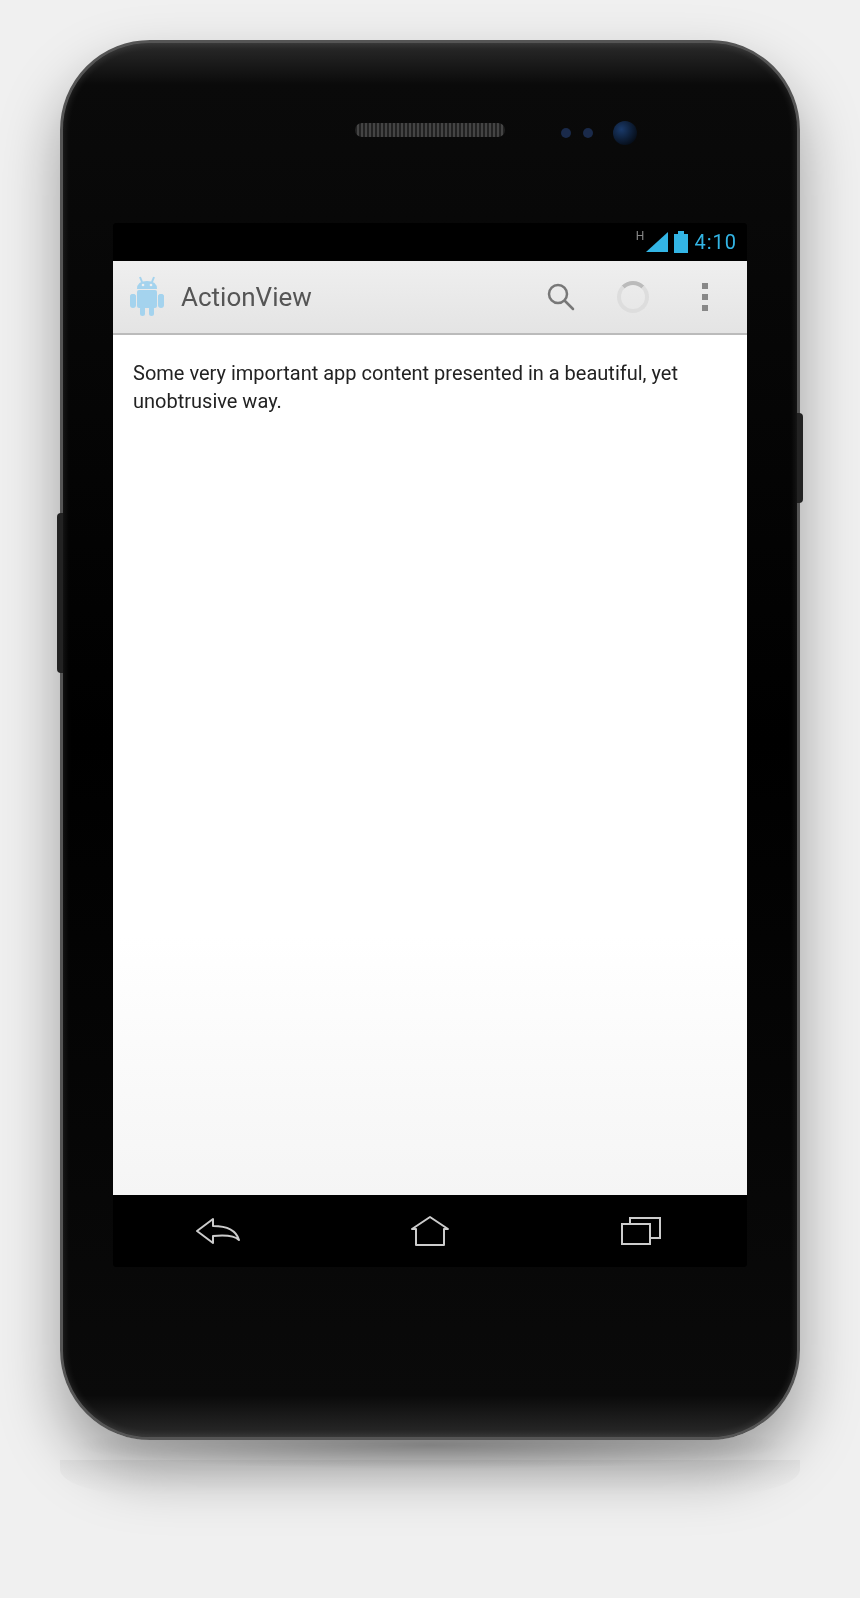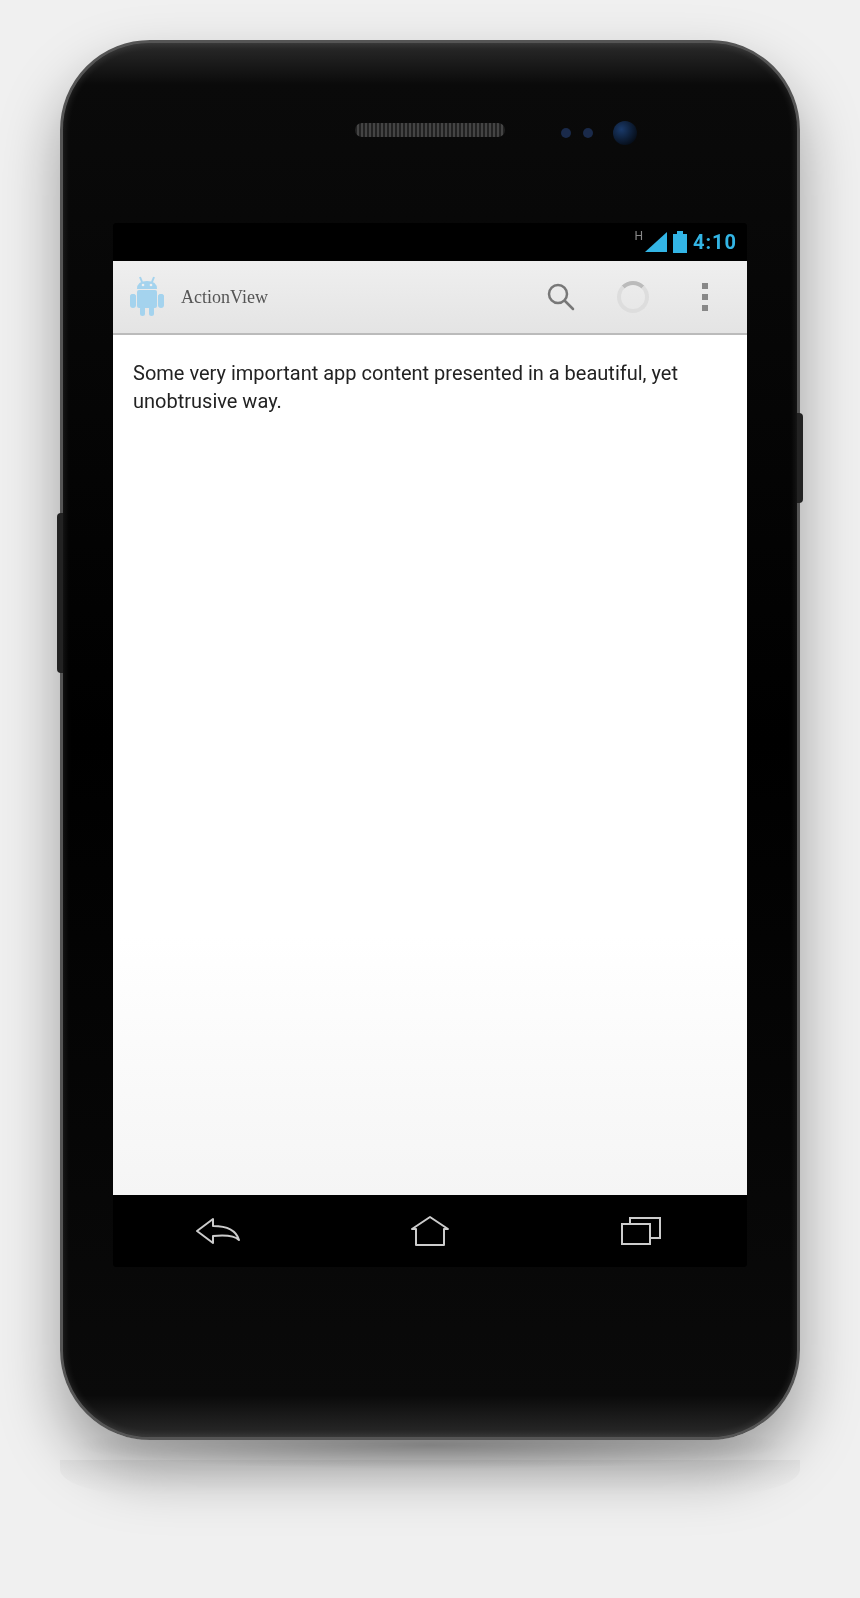--- a/index.html
+++ b/index.html
@@ -58,32 +58,32 @@
       display: flex;
       justify-content: flex-end;
       align-items: center;
       padding: 0 10px;
       gap: 6px;
       color: #33b5e5;
       font-size: 20px;
     }
     .status-h { font-size: 12px; margin-right: -4px; align-self: flex-start; padding-top: 6px; color: #888; }
     .signal-icon svg, .battery-icon svg { display: block; }
-    .status-time { letter-spacing: 1px; font-weight: 700; }
+    .status-time { letter-spacing: 1px; font-weight: 400; }
     .action-bar {
       height: 74px;
       background: linear-gradient(180deg, #efefef 0%, #e4e4e4 100%);
       border-bottom: 2px solid #bbb;
       display: flex;
       align-items: center;
       padding: 0 12px;
       gap: 12px;
     }
     .app-icon { width: 44px; height: 44px; display: flex; align-items: center; justify-content: center; }
-    .app-title { flex: 1; font-size: 18px; color: #555; font-weight: 400; font-family: Liberation Serif, serif; }
+    .app-title { flex: 1; font-size: 26px; color: #555; font-weight: 400; }
     .action-btn { width: 60px; height: 60px; display: flex; align-items: center; justify-content: center; cursor: pointer; }
     .spinner {
       width: 32px; height: 32px;
       border: 4px solid #ddd;
       border-top-color: #bbb;
       border-radius: 50%;
     }
     .overflow-dots { display: flex; flex-direction: column; gap: 5px; }
     .overflow-dots span { width: 6px; height: 6px; background: #888; }
     .content {

